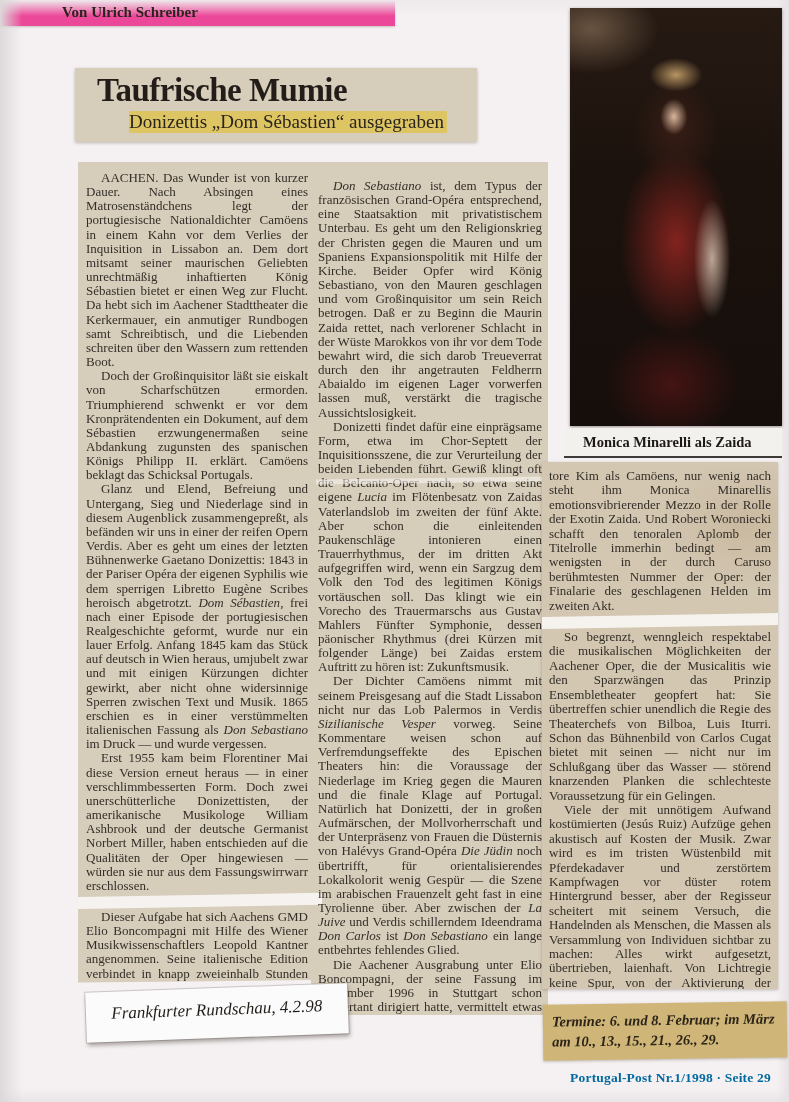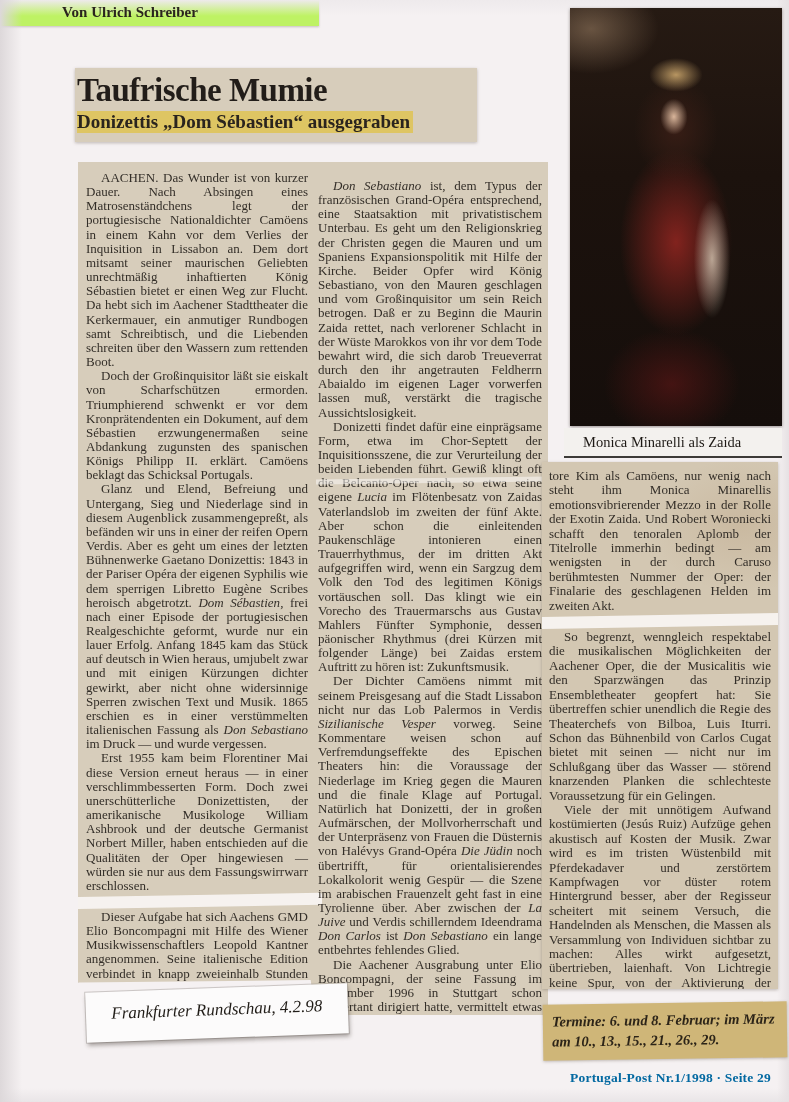--- a/index.html
+++ b/index.html
@@ -17,29 +17,29 @@
       linear-gradient(270deg, #e6e1e3 0px, rgba(245,241,242,0) 12px),
       linear-gradient(180deg, #eeeaec 0px, rgba(245,241,242,0) 16px),
       linear-gradient(0deg, #e9e5e7 0px, rgba(245,241,242,0) 14px);
   }
   .clip {
     position:absolute;
     background:#d7cdbb;
     box-shadow:0 1px 3px rgba(90,78,66,.35);
   }
   
-  .headline-clip { left:75px; top:68px; width:402px; height:74px; padding:4px 10px 0 2px; }
+  .headline-clip { left:75px; top:68px; width:402px; height:74px; padding:4px 10px 0 22px; }
   .headline-clip h1 {
     font-size:33px; font-weight:bold; letter-spacing:-0.5px; color:#221d19; line-height:36px;
   }
-  .headline-clip h2 { font-size:19px; font-weight:bold; color:#2a241e; line-height:24px; margin-top:2px; }
+  .headline-clip h2 { font-size:19px; font-weight:normal; color:#2a241e; line-height:24px; margin-top:2px;margin-left:32px; }
   .headline-clip h2 .hl { background:rgba(224,193,70,.75); padding:0 3px 1px 0; }
   .byline-strip {
-    left:150px; top:142px; width:319px; height:26px;
-    background:#bef264; box-shadow:0 1px 2px rgba(90,78,66,.3);
+    left:150px; top:142px; width:395px; height:26px;
+    background:#ec4899; box-shadow:0 1px 2px rgba(90,78,66,.3);
   }
   .byline-strip .byline {
     position:absolute; left:30px; top:4px; width:200px; text-align:center;
     font-size:15px; font-weight:bold; color:#2a241e;
   }
   
   .body-clip {
     left:78px; top:162px; width:470px; height:853px; overflow:hidden;
     clip-path:polygon(0% 0%, 100% 0%, 100% 100%, 50.5% 100%, 49.5% 95.9%, 0% 96.2%);
     padding-left:8px;
@@ -74,21 +74,21 @@
       radial-gradient(90px 60px at 10% 5%, rgba(172,142,112,.5), rgba(172,142,112,0) 75%),
       radial-gradient(85px 70px at 48% 90%, rgba(105,24,24,.55), rgba(105,24,24,0) 80%),
       linear-gradient(180deg, #261a13 0%, #1c120d 40%, #150e0b 100%);
     box-shadow:0 1px 3px rgba(60,50,45,.5);
   }
   .caption-strip {
     position:absolute; left:564px; top:428px; width:218px; height:30px;
     background:#f3f1ee; border-bottom:2px solid #3d3b38;
   }
   .caption-strip .cap {
-    padding:6px 0 0 19px; font-size:14.5px; font-weight:normal; color:#1d1915;
+    padding:6px 0 0 19px; font-size:14.5px; font-weight:bold; color:#1d1915;
   }
   
   .col3-clip {
     left:542px; top:462px; width:236px; height:527px; overflow:hidden;
     background:
       radial-gradient(120px 90px at 85% 12%, rgba(160,122,80,.18), rgba(160,122,80,0) 75%),
       #d3c7b2;
     padding:7px 7px 0 7px;
   }
   

